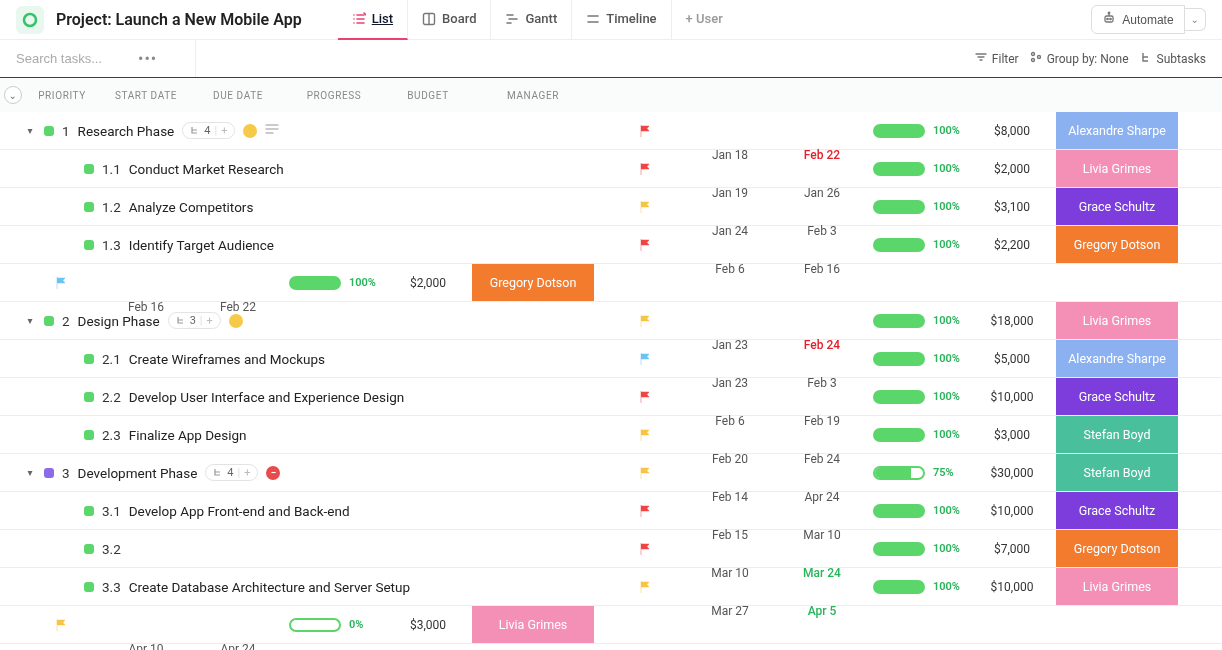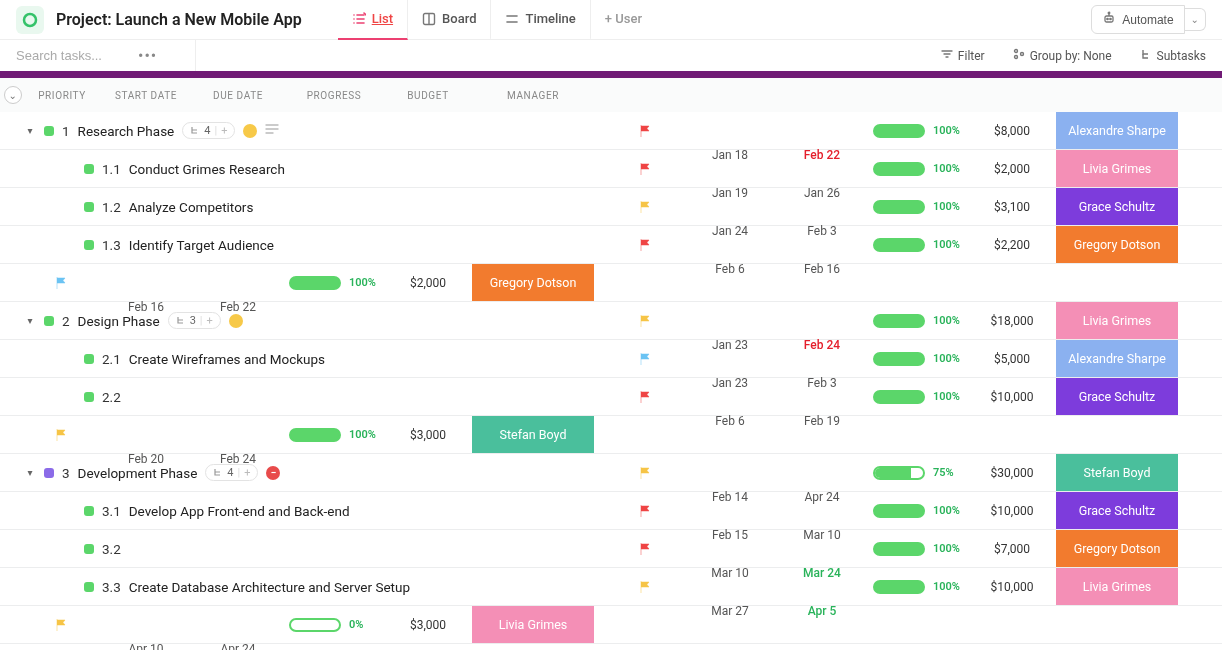--- a/index.html
+++ b/index.html
@@ -36,39 +36,39 @@
   .view-tabs { display: flex; align-items: stretch; height: 40px; gap: 0; }
   .view-tab {
     display: flex; align-items: center; gap: 6px;
     padding: 0 14px;
     border-bottom: 2px solid transparent;
     color: #555; font-size: 13px; font-weight: 500;
     cursor: pointer;
     border-right: 1px solid #eee;
   }
   .view-tab:last-of-type { border-right: none; }
-  .view-tab.active { color: #ef4444; border-bottom-color: #ec4071; text-decoration: underline; }
+  .view-tab.active { color: #0f172a; border-bottom-color: #ec4071; text-decoration: underline; }
   .view-tab .vt-icon { width: 14px; height: 14px; display: flex; align-items: center; justify-content: center; }
   .add-view { color: #999; }
   .spacer { flex: 1; }
   .automate-wrap { display: flex; align-items: center; }
   .automate-btn {
     display: flex; align-items: center; gap: 6px;
     border: 1px solid #ddd; border-radius: 6px 0 0 6px; padding: 5px 10px;
     background: #fff; font-size: 12px; color: #555;
   }
   .automate-drop {
     border: 1px solid #ddd; border-left: none; border-radius: 0 6px 6px 0;
     padding: 5px 6px; background: #fff; font-size: 10px; color: #888;
   }
 
   
   .toolbar {
     display: flex; align-items: center; height: 38px;
-    padding: 0 16px; border-bottom: 7px solid #701a75; gap: 28px;
+    padding: 0 16px; border-bottom: 1px solid #701a75; gap: 11px;
   }
   .search-box {
     flex: 0 0 180px;
     display: flex; align-items: center;
     gap: 8px;
     border-right: 1px solid #eee;
     padding-right: 10px;
     height: 100%;
   }
   .search-input {
@@ -208,20 +208,30 @@
         <svg width="14" height="14" viewBox="0 0 14 14" fill="none" stroke="#777" stroke-width="1.4">
             <rect x="1.5" y="1.5" width="11" height="11" rx="1.5"></rect>
             <line x1="7" y1="1.5" x2="7" y2="12.5"></line>
           </svg>
       </span>
       <span>Board</span>
     </div>
     <div class="view-tab">
       <span class="vt-icon">
         <svg width="14" height="14" viewBox="0 0 14 14" fill="none" stroke="#777" stroke-width="1.6" stroke-linecap="round">
+          <line x1="2" y1="3" x2="8" y2="3"></line>
+            <line x1="4" y1="7" x2="12" y2="7"></line>
+            <line x1="2" y1="11" x2="6" y2="11"></line>
+        </svg>
+      </span>
+      <span>Gantt</span>
+    </div>
+    <div class="view-tab">
+      <span class="vt-icon">
+        <svg width="14" height="14" viewBox="0 0 14 14" fill="none" stroke="#777" stroke-width="1.6" stroke-linecap="round">
           <line x1="2" y1="4" x2="12" y2="4"></line>
             <line x1="2" y1="10" x2="12" y2="10"></line>
         </svg>
       </span>
       <span>Timeline</span>
     </div>
     <div class="view-tab add-view">
       <span>+ User</span>
     </div>
   </div>
@@ -335,21 +345,21 @@
           <span class="prog-text">100%</span>
         </div>
         <div class="budget-cell">$8,000</div>
         <div class="manager-cell" style="background: rgb(139, 177, 240);">Alexandre Sharpe</div>
       </div>
       <div class="row">
         <div class="title-cell">
           <span style="display: inline-block; width: 52px;"></span>
           <span class="status-sq" style="background: rgb(91, 214, 106);"></span>
           <span class="wbs">1.1</span>
-          <span class="task-name">Conduct Grimes Research</span>
+          <span class="task-name">Conduct Market Research</span>
         </div>
         <div class="flag-cell">
           <span class="flag" style="color: rgb(239, 68, 68);">
   <svg width="14" height="14" viewBox="0 0 14 14">
     <path d="M2 1 v12 M2 2 h8 l-2 2.5 l2 2.5 h-8" fill="currentColor" stroke="currentColor" stroke-width="0.5" stroke-linejoin="round"></path>
   </svg>
 </span>
         </div>
         <div class="date-cell">Jan 19</div>
         <div class="date-cell">Jan 26</div>
@@ -476,38 +486,45 @@
           <span class="prog-text">100%</span>
         </div>
         <div class="budget-cell">$5,000</div>
         <div class="manager-cell" style="background: rgb(139, 177, 240);">Alexandre Sharpe</div>
       </div>
       <div class="row">
         <div class="title-cell">
           <span style="display: inline-block; width: 52px;"></span>
           <span class="status-sq" style="background: rgb(91, 214, 106);"></span>
           <span class="wbs">2.2</span>
+          <span class="task-name">Develop User Interface and Experience Design</span>
         </div>
         <div class="flag-cell">
           <span class="flag" style="color: rgb(239, 68, 68);">
   <svg width="14" height="14" viewBox="0 0 14 14">
     <path d="M2 1 v12 M2 2 h8 l-2 2.5 l2 2.5 h-8" fill="currentColor" stroke="currentColor" stroke-width="0.5" stroke-linejoin="round"></path>
   </svg>
 </span>
         </div>
         <div class="date-cell">Feb 6</div>
         <div class="date-cell">Feb 19</div>
         <div class="progress-cell">
           <span class="prog-track full" style="--pct: 100%;"></span>
           <span class="prog-text">100%</span>
         </div>
         <div class="budget-cell">$10,000</div>
         <div class="manager-cell" style="background: rgb(125, 60, 220);">Grace Schultz</div>
       </div>
       <div class="row">
+        <div class="title-cell">
+          <span style="display: inline-block; width: 52px;"></span>
+          <span class="status-sq" style="background: rgb(91, 214, 106);"></span>
+          <span class="wbs">2.3</span>
+          <span class="task-name">Finalize App Design</span>
+        </div>
         <div class="flag-cell">
           <span class="flag" style="color: rgb(246, 196, 70);">
   <svg width="14" height="14" viewBox="0 0 14 14">
     <path d="M2 1 v12 M2 2 h8 l-2 2.5 l2 2.5 h-8" fill="currentColor" stroke="currentColor" stroke-width="0.5" stroke-linejoin="round"></path>
   </svg>
 </span>
         </div>
         <div class="date-cell">Feb 20</div>
         <div class="date-cell">Feb 24</div>
         <div class="progress-cell">

